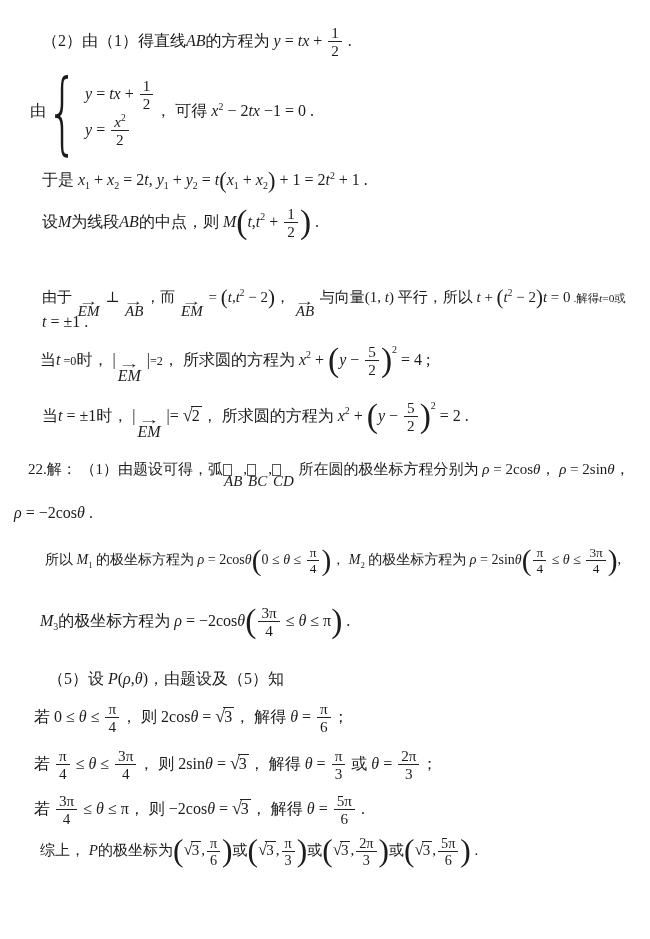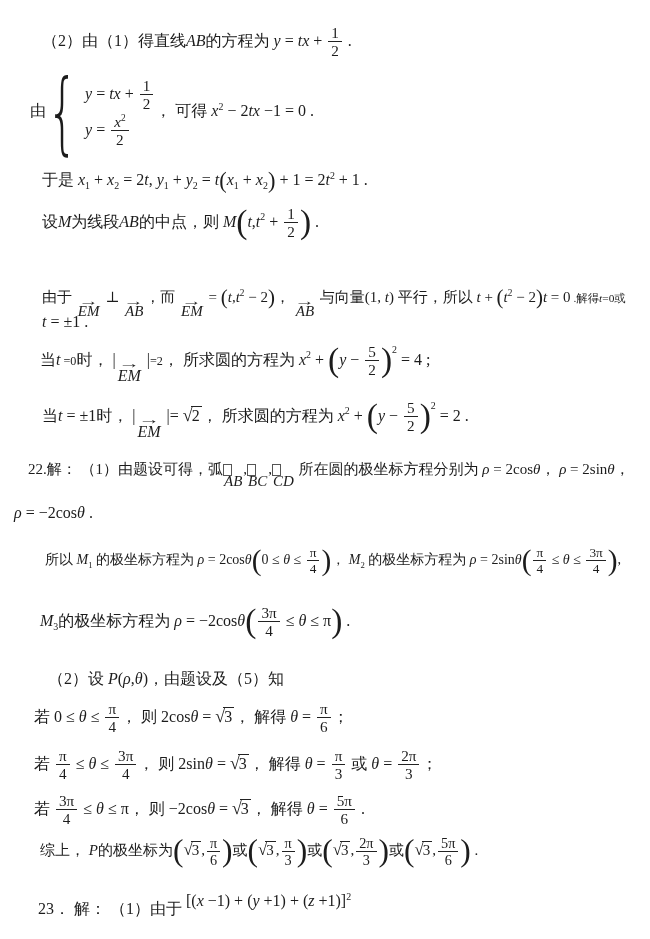--- a/index.html
+++ b/index.html
@@ -79,19 +79,18 @@
       </span><span class="txt">,</span><span class="arc">
         <span class="box"></span>
         <span class="base">BC</span>
       </span><span class="txt">,</span><span class="arc">
         <span class="box"></span>
         <span class="base">CD</span>
       </span><span class="txt"> 所在圆的极坐标方程分别为 </span><span class="it">ρ</span><span class="txt"> = 2cos</span><span class="it">θ</span><span class="txt">， </span><span class="it">ρ</span><span class="txt"> = 2sin</span><span class="it">θ</span><span class="txt">，</span></div>
     <div class="line" style="top: 503px; left: 14px;"><span class="it">ρ</span><span class="txt"> = −2cos</span><span class="it">θ</span><span class="txt"> .</span></div>
     <div class="line" style="top: 545px; left: 45px; font-size: 14px;"><span class="txt">所以 </span><span class="it">M</span><span class="sub">1</span><span class="txt"> 的极坐标方程为 </span><span class="it">ρ</span><span class="txt"> = 2cos</span><span class="it">θ</span><span class="big">(</span><span class="txt">0 ≤ </span><span class="it">θ</span><span class="txt"> ≤ </span><span class="frac"><span class="num"><span class="txt">π</span></span><span class="den"><span class="txt">4</span></span></span><span class="big">)</span><span class="txt">， </span><span class="it">M</span><span class="sub">2</span><span class="txt"> 的极坐标方程为 </span><span class="it">ρ</span><span class="txt"> = 2sin</span><span class="it">θ</span><span class="big">(</span><span class="frac"><span class="num"><span class="txt">π</span></span><span class="den"><span class="txt">4</span></span></span><span class="txt"> ≤ </span><span class="it">θ</span><span class="txt"> ≤ </span><span class="frac"><span class="num"><span class="txt">3π</span></span><span class="den"><span class="txt">4</span></span></span><span class="big">)</span><span class="txt">,</span></div>
     <div class="line" style="top: 604px; left: 40px;"><span class="it">M</span><span class="sub">3</span><span class="txt">的极坐标方程为 </span><span class="it">ρ</span><span class="txt"> = −2cos</span><span class="it">θ</span><span class="big">(</span><span class="frac"><span class="num"><span class="txt">3π</span></span><span class="den"><span class="txt">4</span></span></span><span class="txt"> ≤ </span><span class="it">θ</span><span class="txt"> ≤ π</span><span class="big">)</span><span class="txt"> .</span></div>
-    <div class="line" style="top: 669px; left: 48px;"><span class="txt">（2）设 </span><span class="it">P</span><span class="txt">(</span><span class="it">ρ</span><span class="txt">,</span><span class="it">θ</span><span class="txt">)，由题设及（5）知</span></div>
+    <div class="line" style="top: 669px; left: 48px;"><span class="txt">（5）设 </span><span class="it">P</span><span class="txt">(</span><span class="it">ρ</span><span class="txt">,</span><span class="it">θ</span><span class="txt">)，由题设及（5）知</span></div>
     <div class="line" style="top: 700px; left: 34px;"><span class="txt">若 0 ≤ </span><span class="it">θ</span><span class="txt"> ≤ </span><span class="frac"><span class="num"><span class="txt">π</span></span><span class="den"><span class="txt">4</span></span></span><span class="txt">， 则 2cos</span><span class="it">θ</span><span class="txt"> = </span><span class="sqrt"><span class="sign">√</span><span class="rad"><span class="txt">3</span></span></span><span class="txt">， 解得 </span><span class="it">θ</span><span class="txt"> = </span><span class="frac"><span class="num"><span class="txt">π</span></span><span class="den"><span class="txt">6</span></span></span><span class="txt">；</span></div>
     <div class="line" style="top: 747px; left: 34px;"><span class="txt">若 </span><span class="frac"><span class="num"><span class="txt">π</span></span><span class="den"><span class="txt">4</span></span></span><span class="txt"> ≤ </span><span class="it">θ</span><span class="txt"> ≤ </span><span class="frac"><span class="num"><span class="txt">3π</span></span><span class="den"><span class="txt">4</span></span></span><span class="txt">， 则 2sin</span><span class="it">θ</span><span class="txt"> = </span><span class="sqrt"><span class="sign">√</span><span class="rad"><span class="txt">3</span></span></span><span class="txt">， 解得 </span><span class="it">θ</span><span class="txt"> = </span><span class="frac"><span class="num"><span class="txt">π</span></span><span class="den"><span class="txt">3</span></span></span><span class="txt"> 或 </span><span class="it">θ</span><span class="txt"> = </span><span class="frac"><span class="num"><span class="txt">2π</span></span><span class="den"><span class="txt">3</span></span></span><span class="txt">；</span></div>
     <div class="line" style="top: 792px; left: 34px;"><span class="txt">若 </span><span class="frac"><span class="num"><span class="txt">3π</span></span><span class="den"><span class="txt">4</span></span></span><span class="txt"> ≤ </span><span class="it">θ</span><span class="txt"> ≤ π， 则 −2cos</span><span class="it">θ</span><span class="txt"> = </span><span class="sqrt"><span class="sign">√</span><span class="rad"><span class="txt">3</span></span></span><span class="txt">， 解得 </span><span class="it">θ</span><span class="txt"> = </span><span class="frac"><span class="num"><span class="txt">5π</span></span><span class="den"><span class="txt">6</span></span></span><span class="txt"> .</span></div>
     <div class="line" style="top: 835px; left: 40px; font-size: 15px;"><span class="txt">综上， </span><span class="it">P</span><span class="txt">的极坐标为</span><span class="big">(</span><span class="sqrt"><span class="sign">√</span><span class="rad"><span class="txt">3</span></span></span><span class="txt">,</span><span class="frac"><span class="num"><span class="txt">π</span></span><span class="den"><span class="txt">6</span></span></span><span class="big">)</span><span class="txt">或</span><span class="big">(</span><span class="sqrt"><span class="sign">√</span><span class="rad"><span class="txt">3</span></span></span><span class="txt">,</span><span class="frac"><span class="num"><span class="txt">π</span></span><span class="den"><span class="txt">3</span></span></span><span class="big">)</span><span class="txt">或</span><span class="big">(</span><span class="sqrt"><span class="sign">√</span><span class="rad"><span class="txt">3</span></span></span><span class="txt">,</span><span class="frac"><span class="num"><span class="txt">2π</span></span><span class="den"><span class="txt">3</span></span></span><span class="big">)</span><span class="txt">或</span><span class="big">(</span><span class="sqrt"><span class="sign">√</span><span class="rad"><span class="txt">3</span></span></span><span class="txt">,</span><span class="frac"><span class="num"><span class="txt">5π</span></span><span class="den"><span class="txt">6</span></span></span><span class="big">)</span><span class="txt"> .</span></div>
-    <div class="line" style="top: 899px; left: 38px;"><span class="txt">23． 解： （1）由于 </span><span class="raise"><span class="txt">[(</span><span class="it">x</span><span class="txt"> −1) + (</span><span class="it">y</span><span class="txt"> +1) + (</span><span class="it">z</span><span class="txt"> +1)]</span><span class="sup">2</span></span></div>
   </main>
 
 </body></html>

